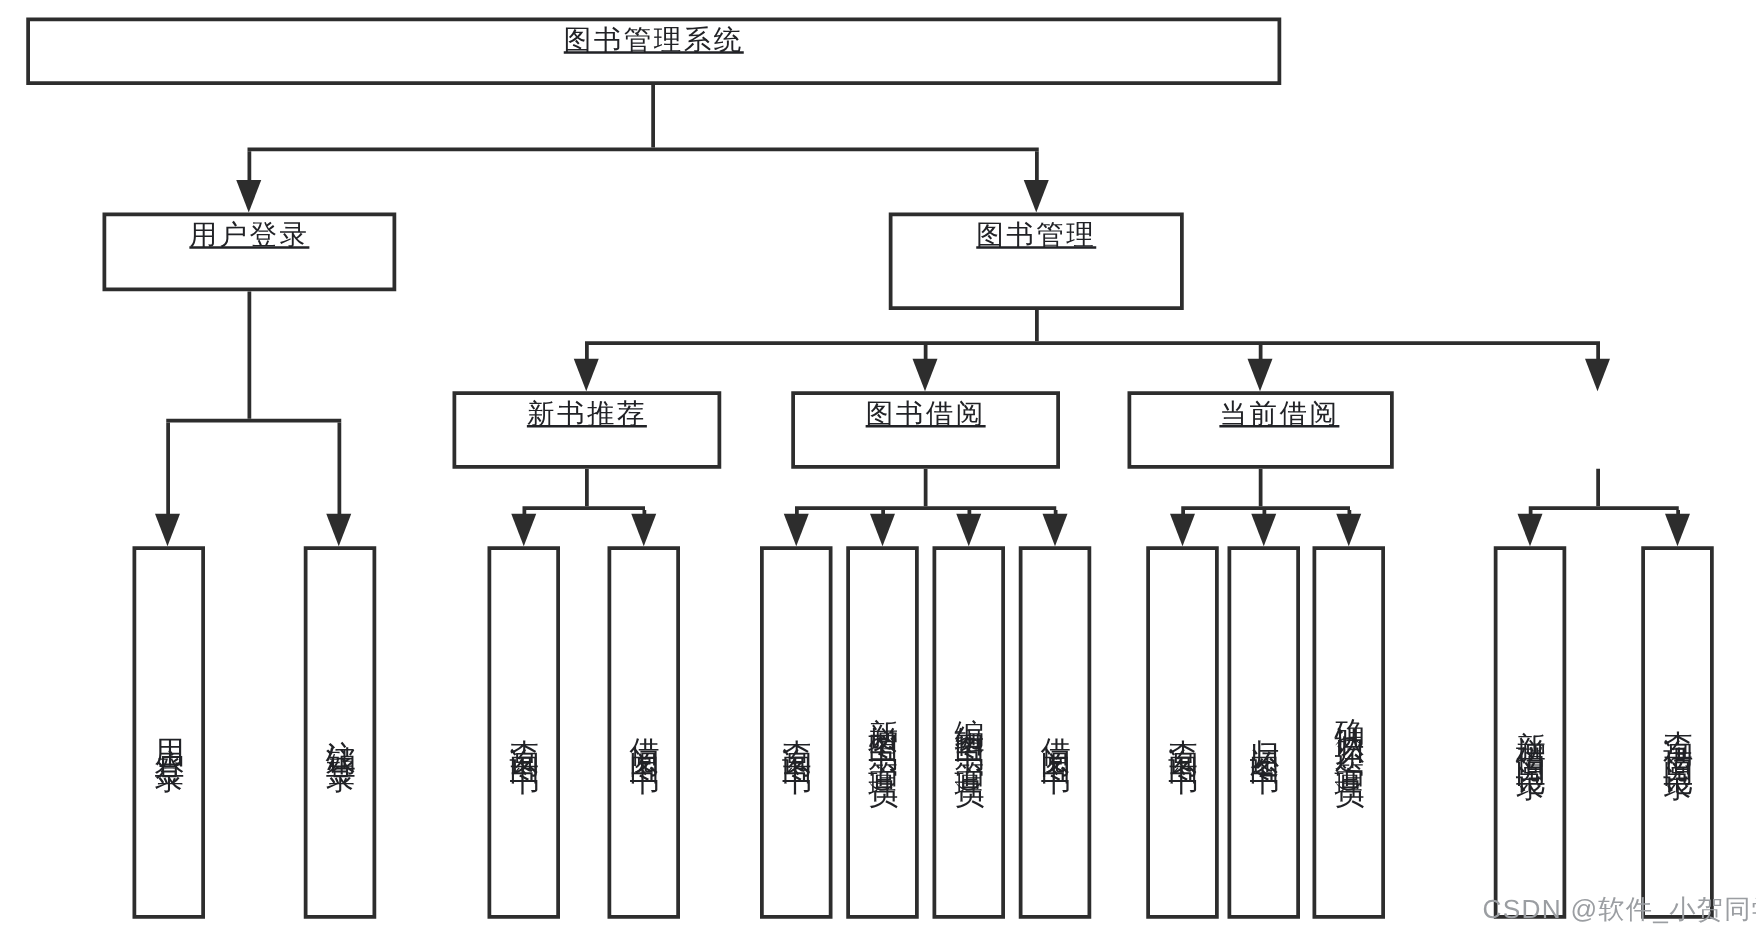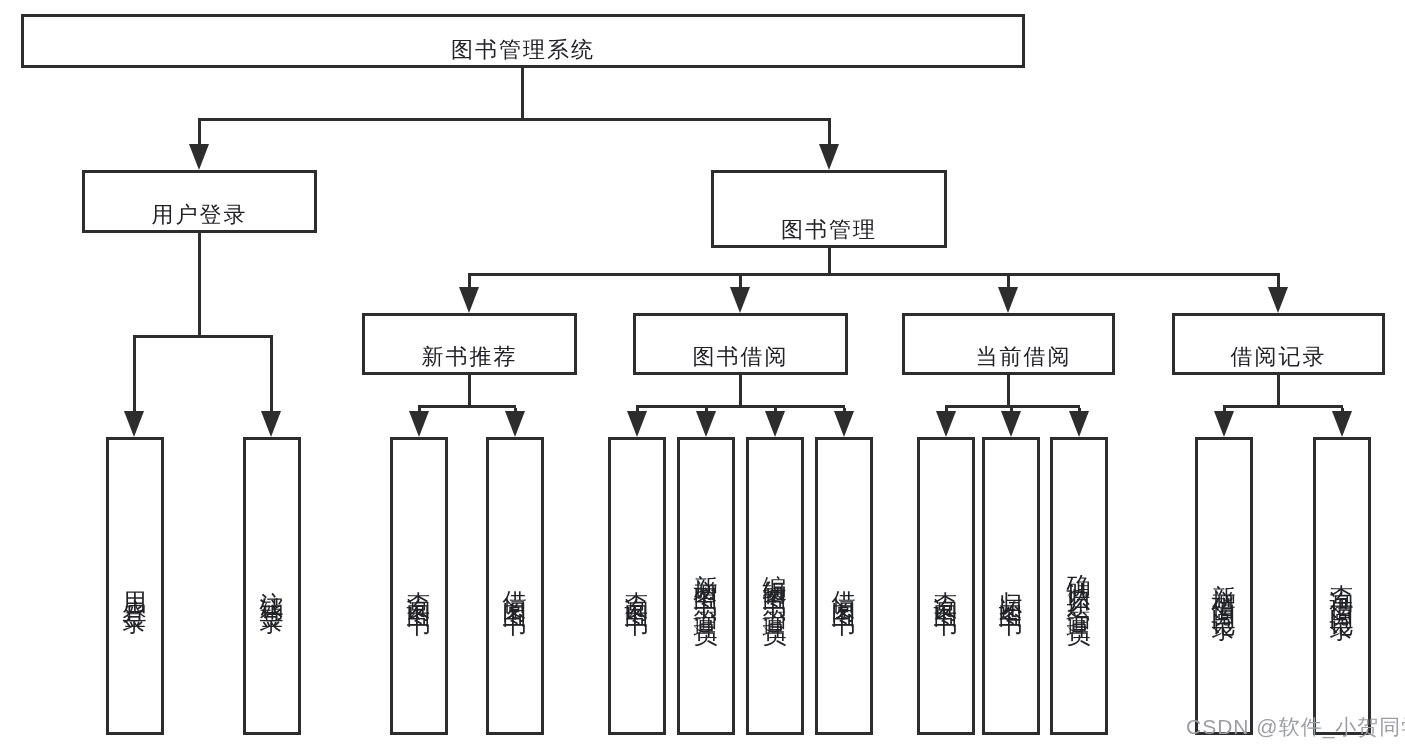--- a/index.html
+++ b/index.html
@@ -2,22 +2,22 @@
 <html><head>
 <meta charset="utf-8">
 <style>
   html,body{margin:0;padding:0;background:#ffffff;}
   #canvas{
     position:relative;width:1405px;height:747px;background:#ffffff;overflow:hidden;
     font-family:"Liberation Sans","DejaVu Sans",sans-serif;color:#212226;
   }
   .b{
     position:absolute;box-sizing:border-box;border:3px solid #2d2d2d;background:#ffffff;
-    display:flex;align-items:flex-end;justify-content:center;
-    font-size:22px;letter-spacing:2px;color:#212226;z-index:2;
+    display:flex;align-items:flex-start;justify-content:center;
+    font-size:22px;letter-spacing:2px;color:#212226;z-index:2;text-decoration:underline;
   }
   .leaf{
     position:absolute;box-sizing:border-box;border:3px solid #2d2d2d;background:#ffffff;
     top:437px;width:58px;height:298px;
     display:flex;align-items:center;justify-content:center;z-index:2;
   }
   .leaf span{
     writing-mode:vertical-rl;font-size:24px;line-height:1.05;letter-spacing:7px;color:#212226;
   }
   .vl{position:absolute;width:3px;background:#2d2d2d;z-index:1;}
@@ -74,23 +74,20 @@
   <div class="ar" style="left:1268px;top:287px;"></div>
 
   <div class="b" style="left:633px;top:313px;width:215px;height:62px;">
     <span>图书借阅</span>
   </div>
   <div class="b" style="left:362px;top:313px;width:215px;height:62px;">
     <span>新书推荐</span>
   </div>
   <div class="b" style="left:902px;top:313px;width:213px;height:62px;padding-left:30px;">
     <span>当前借阅</span>
-  </div>
-  <div class="b" style="left:1172px;top:313px;width:213px;height:62px;">
-    <span>借阅记录</span>
   </div>
 
   <div class="vl" style="left:468px;top:375px;height:30px;"></div>
   <div class="hl" style="left:418px;top:405px;width:98px;"></div>
   <div class="vl" style="left:418px;top:408px;height:6px;"></div>
   <div class="ar" style="left:409px;top:411px;"></div>
   <div class="vl" style="left:514px;top:408px;height:6px;"></div>
   <div class="ar" style="left:505px;top:411px;"></div>
 
   <div class="vl" style="left:739px;top:375px;height:30px;"></div>

